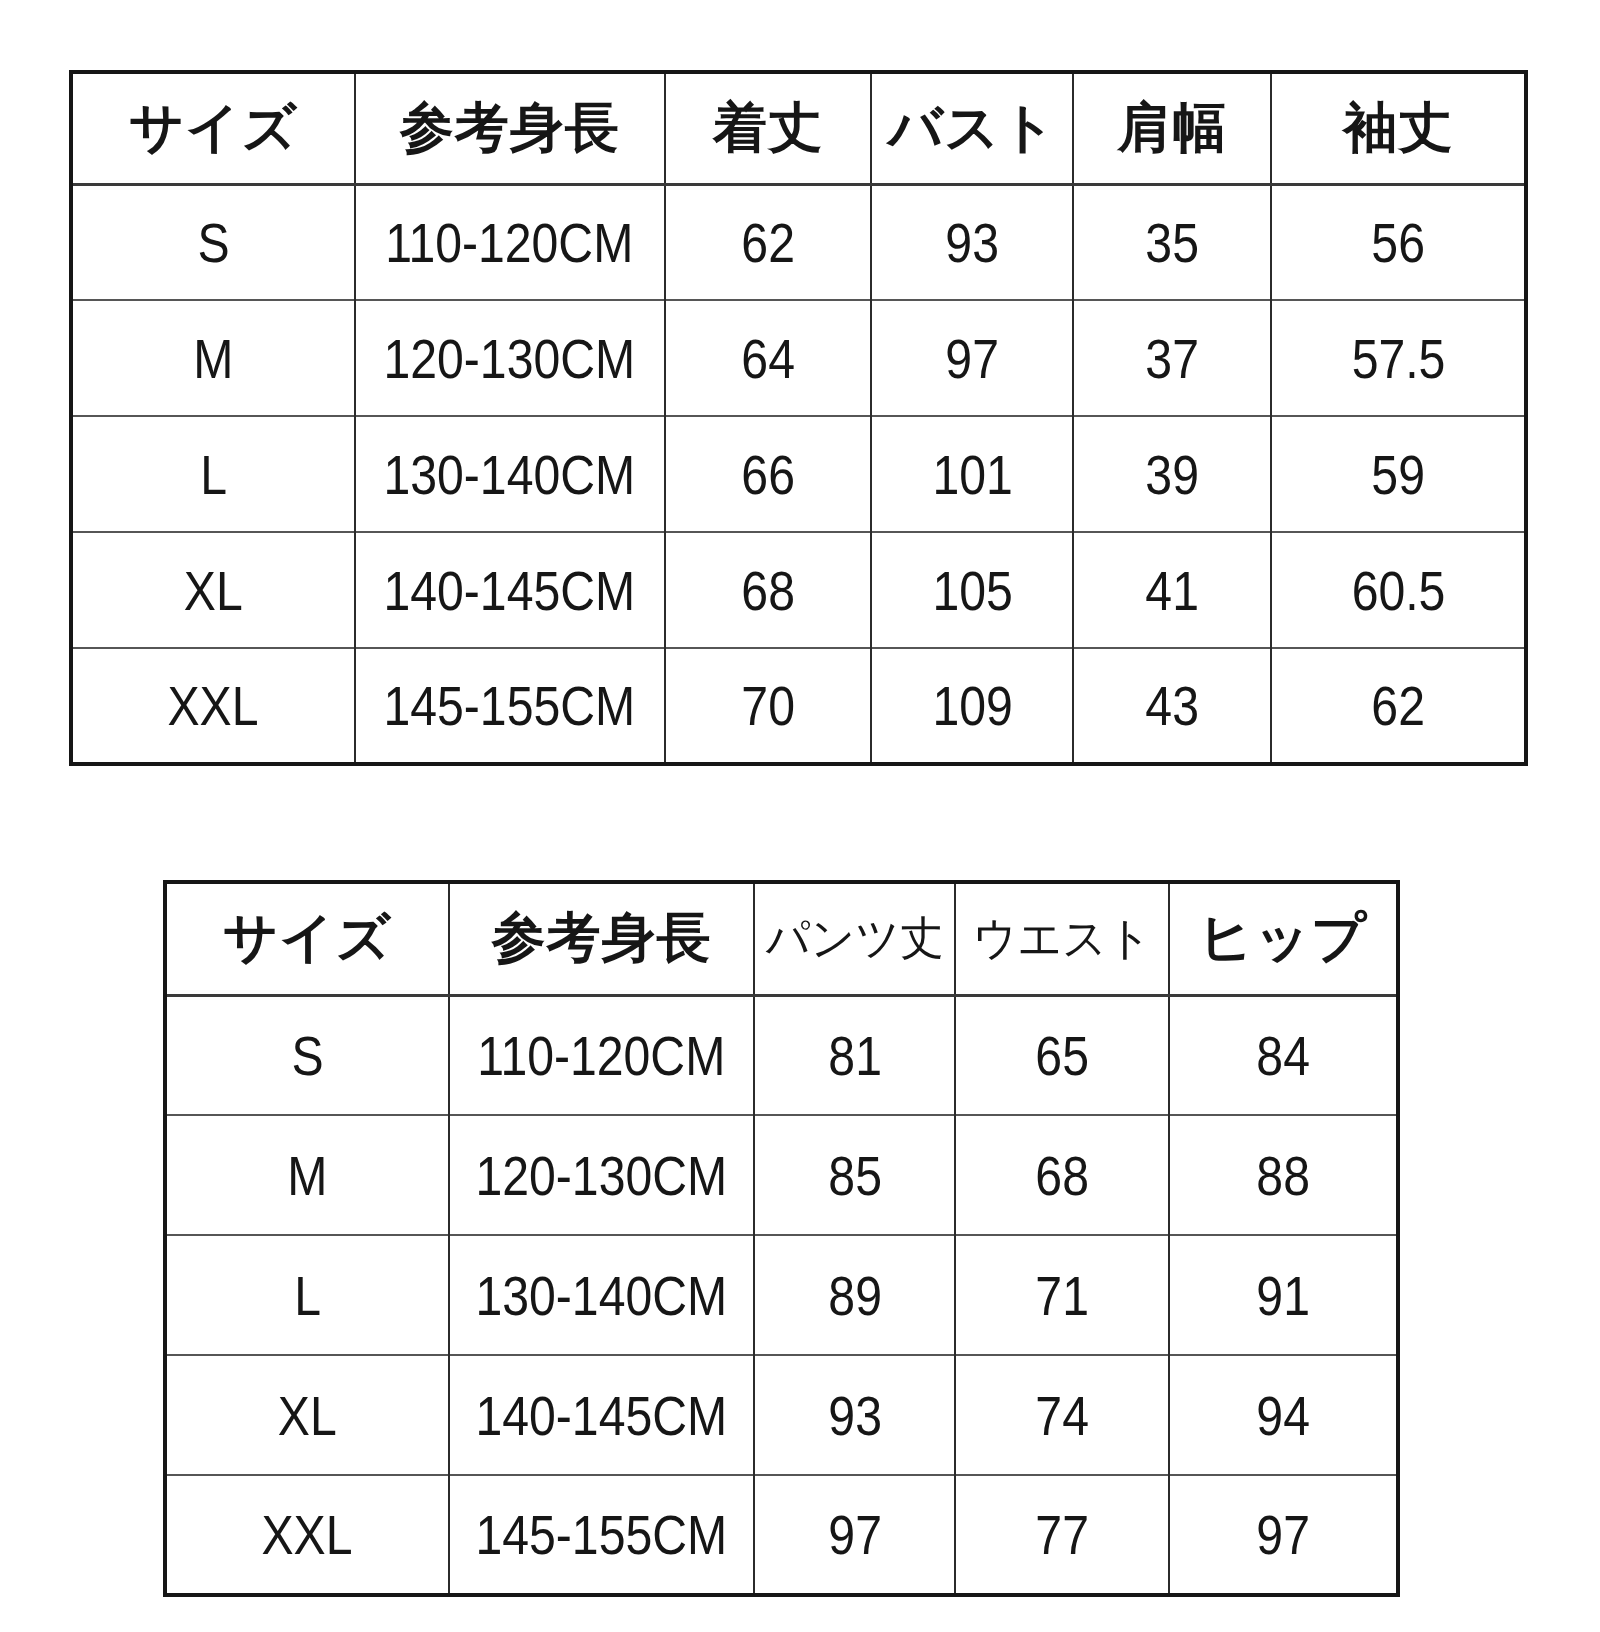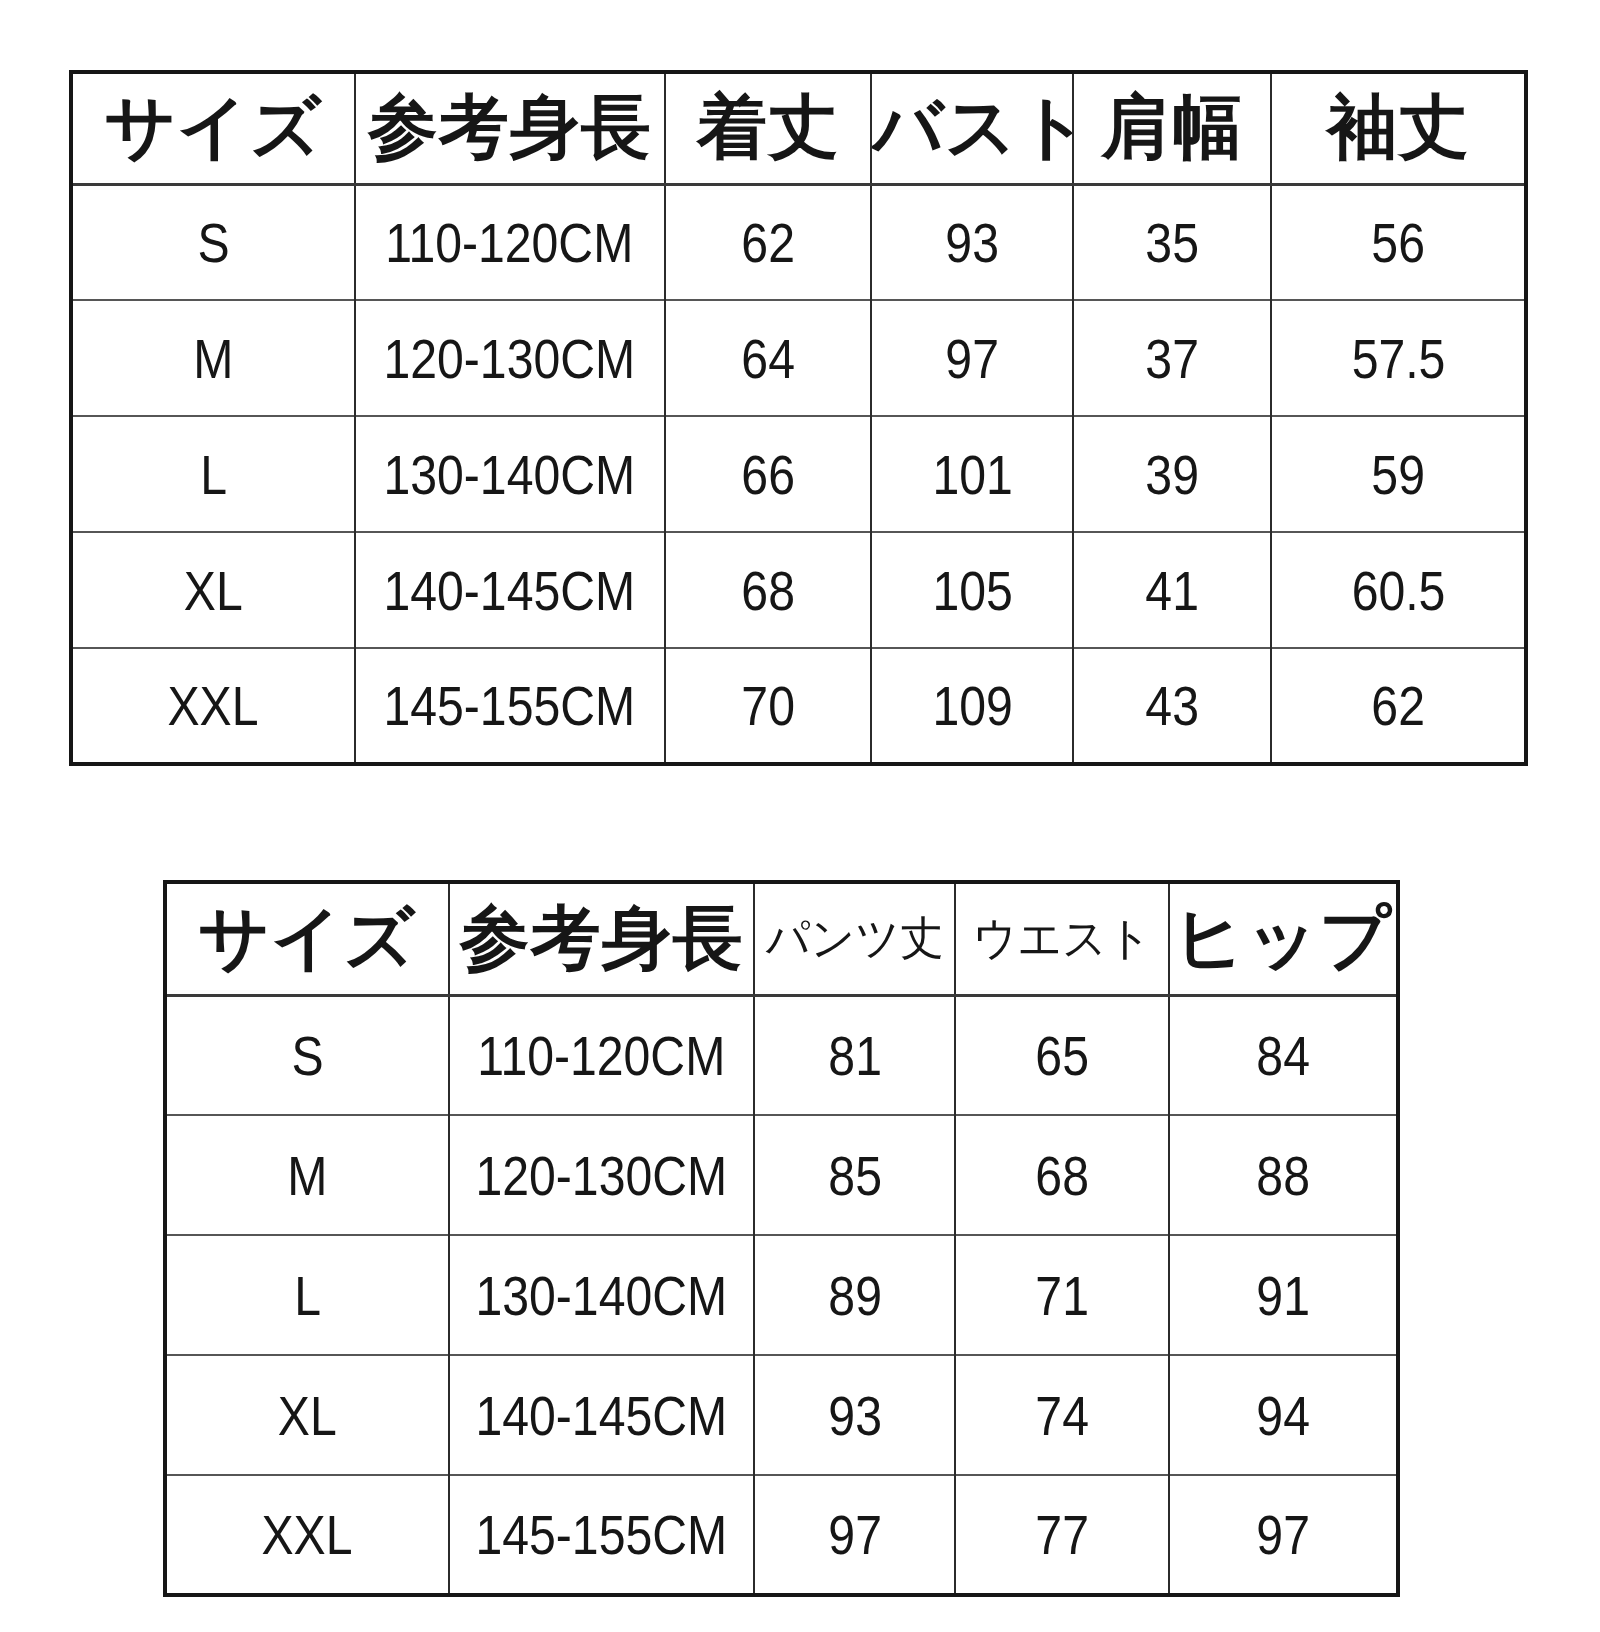--- a/index.html
+++ b/index.html
@@ -46,21 +46,21 @@
   .table-top thead tr { height: 112px; }
   .table-top tbody tr { height: 116px; }
   
   .table-bottom { left: 163px; top: 880px; width: 1237px; }
   .table-bottom thead tr { height: 113px; }
   .table-bottom tbody tr { height: 120px; }
   
   .cell-head {
     display: inline-block;
     font-weight: 700;
-    font-size: 70px;
+    font-size: 54px;
     letter-spacing: 1px;
     white-space: nowrap;
   }
   .cell-head-small {
     display: inline-block;
     font-weight: 400;
     font-size: 46px;
     transform: scaleX(0.95);
     white-space: nowrap;
   }

